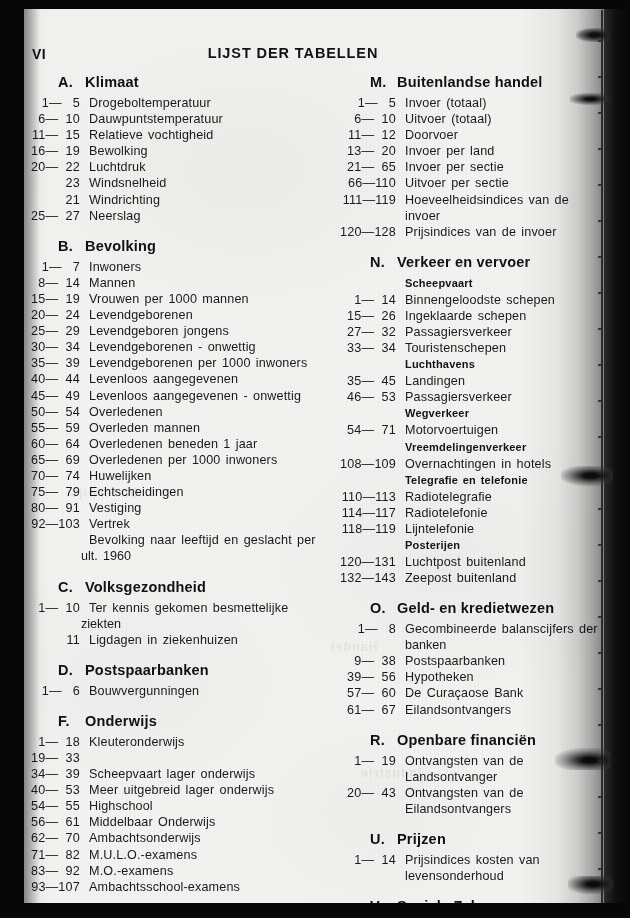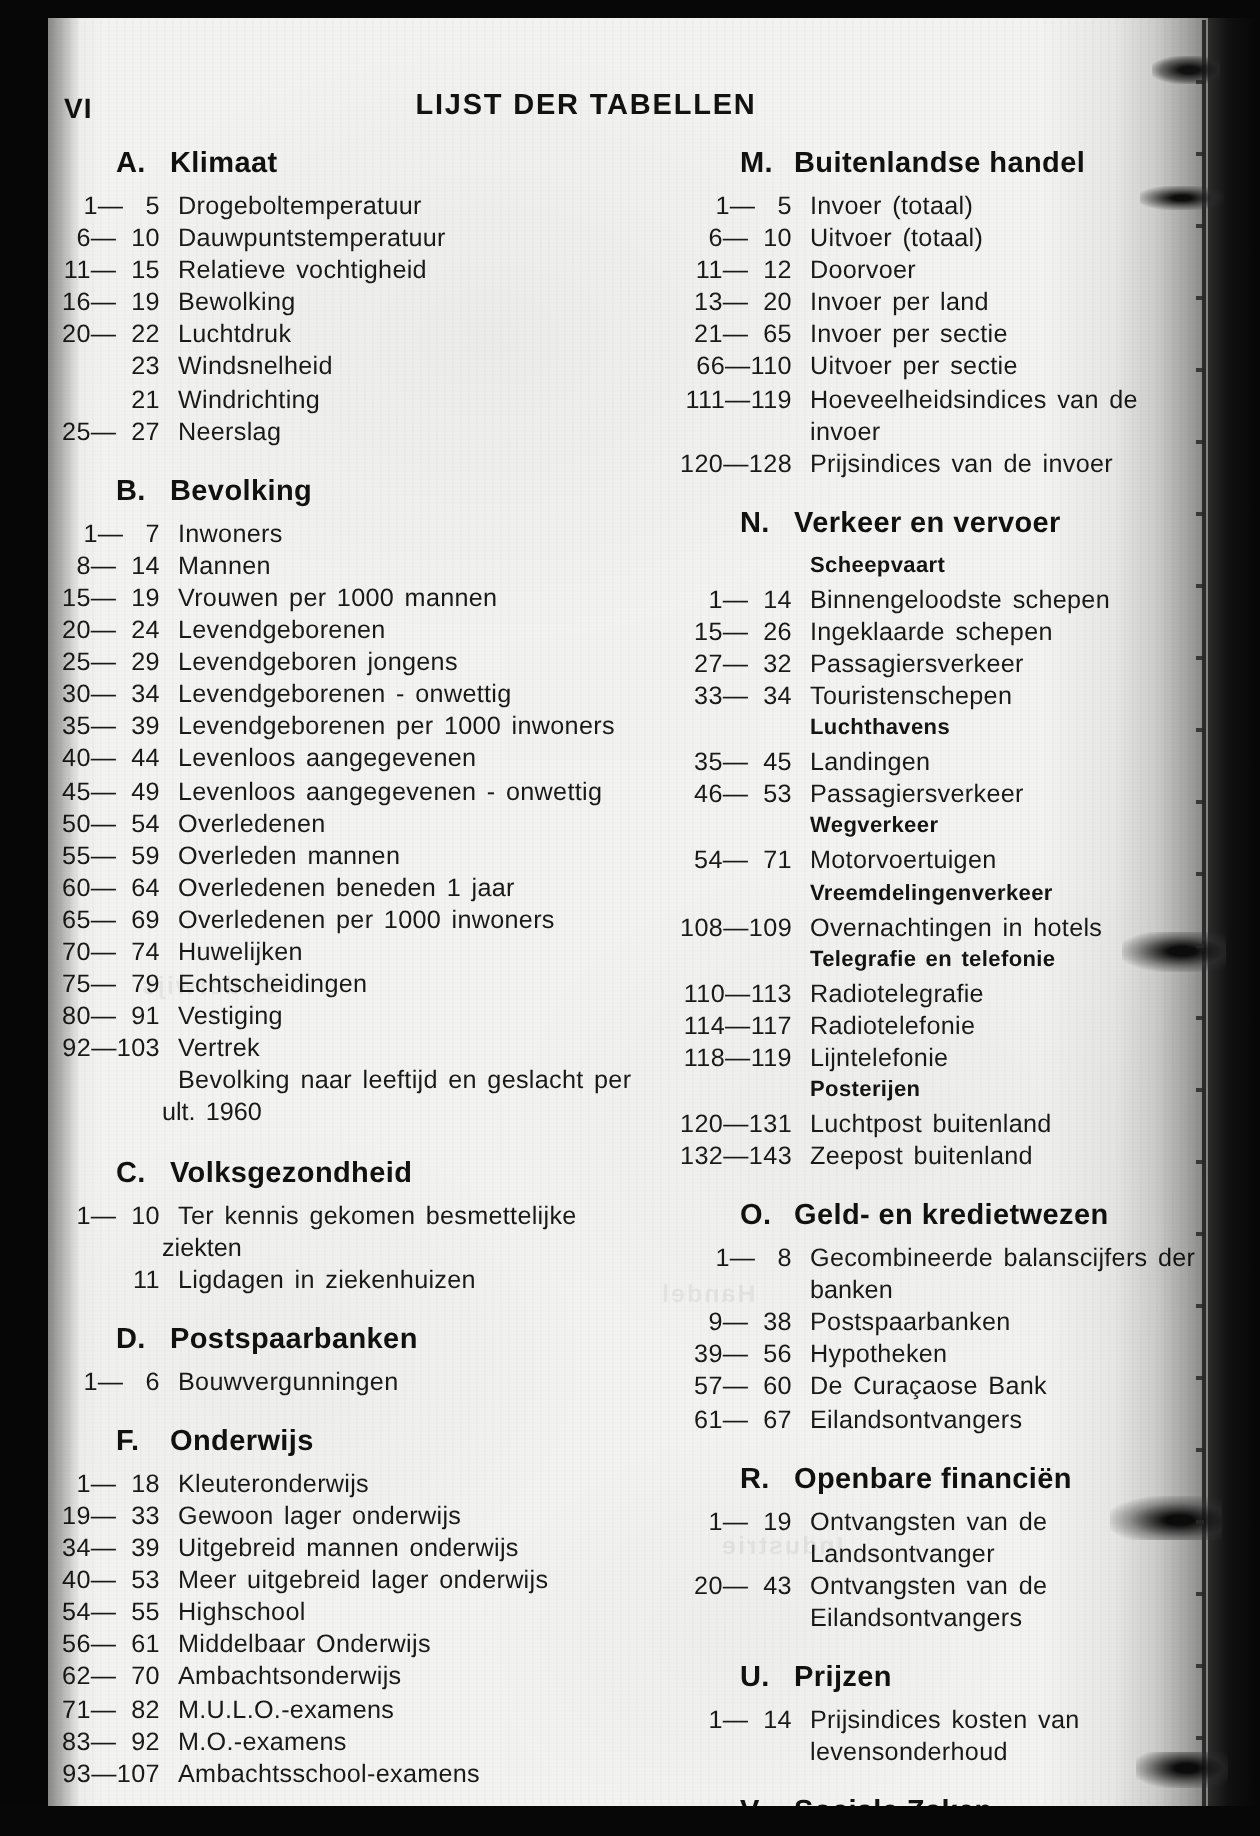--- a/index.html
+++ b/index.html
@@ -384,25 +384,24 @@
         <div class="sec-head">
           <span class="sec-letter">F.</span>
           <span class="sec-title">Onderwijs</span>
         </div>
         <div class="entry">
           <span class="nums">1—  18</span>
           <span class="label">Kleuteronderwijs</span>
         </div>
         <div class="entry">
           <span class="nums">19—  33</span>
-          <span class="label">Gewoon lager onderwijs</span>
         </div>
         <div class="entry">
           <span class="nums">34—  39</span>
-          <span class="label">Uitgebreid mannen onderwijs</span>
+          <span class="label">Scheepvaart lager onderwijs</span>
         </div>
         <div class="entry">
           <span class="nums">40—  53</span>
           <span class="label">Meer uitgebreid lager onderwijs</span>
         </div>
         <div class="entry">
           <span class="nums">54—  55</span>
           <span class="label">Highschool</span>
         </div>
         <div class="entry">

